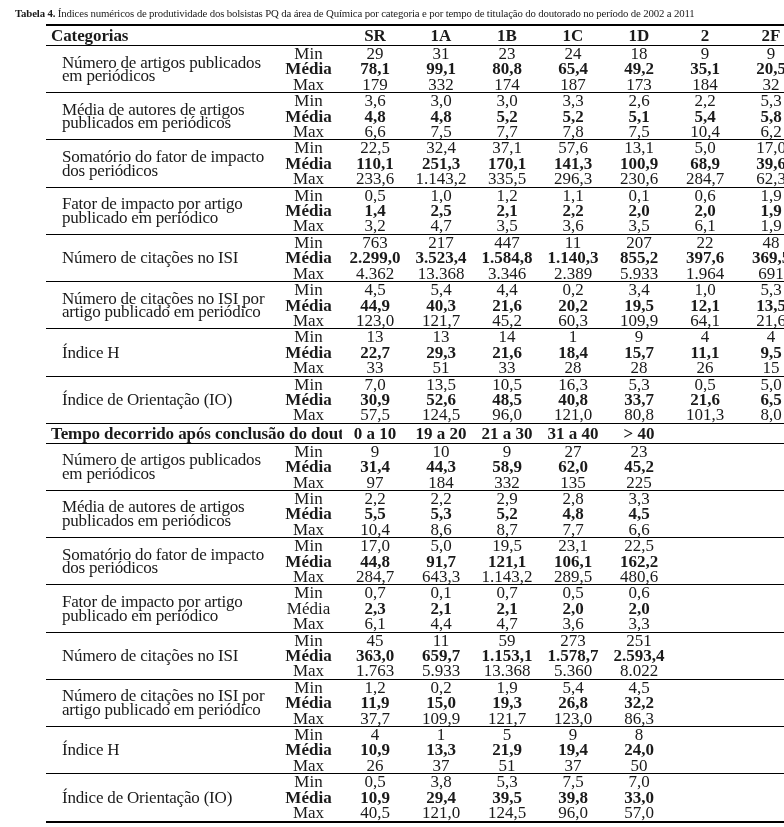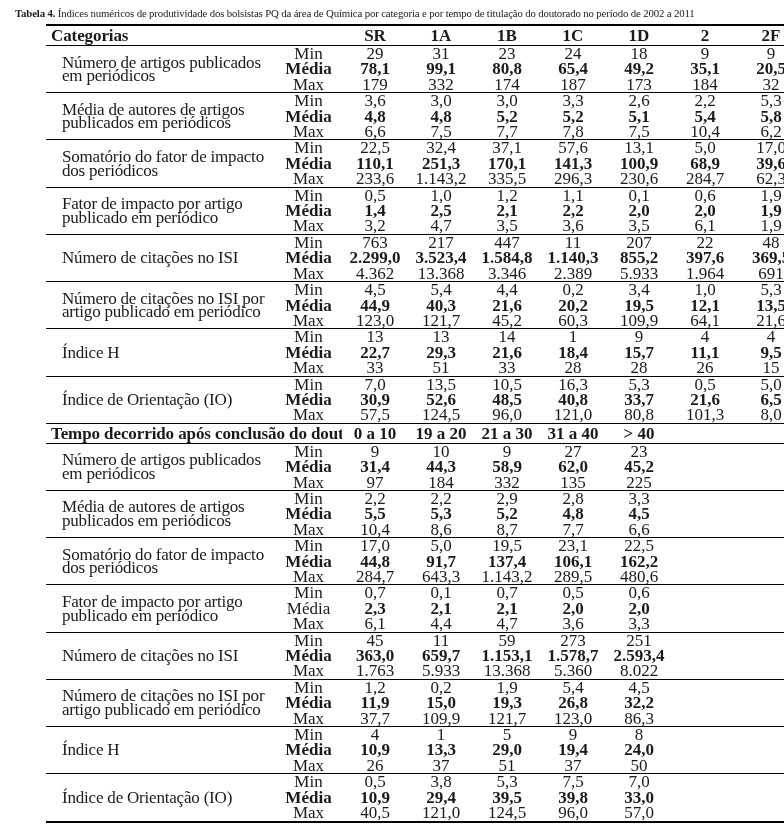--- a/index.html
+++ b/index.html
@@ -460,21 +460,21 @@
           <td>23,1</td>
           <td>22,5</td>
           <td></td>
           <td></td>
           <td></td>
         </tr>
         <tr>
           <td class="b">Média</td>
           <td class="b">44,8</td>
           <td class="b">91,7</td>
-          <td class="b">137,4</td>
+          <td class="b">121,1</td>
           <td class="b">106,1</td>
           <td class="b">162,2</td>
           <td class="b"></td>
           <td class="b"></td>
           <td></td>
         </tr>
         <tr>
           <td class="group-end">Max</td>
           <td class="group-end">284,7</td>
           <td class="group-end">643,3</td>
@@ -596,21 +596,21 @@
           <td>9</td>
           <td>8</td>
           <td></td>
           <td></td>
           <td></td>
         </tr>
         <tr>
           <td class="b">Média</td>
           <td class="b">10,9</td>
           <td class="b">13,3</td>
-          <td class="b">29,0</td>
+          <td class="b">21,9</td>
           <td class="b">19,4</td>
           <td class="b">24,0</td>
           <td class="b"></td>
           <td class="b"></td>
           <td></td>
         </tr>
         <tr>
           <td class="group-end">Max</td>
           <td class="group-end">26</td>
           <td class="group-end">37</td>

